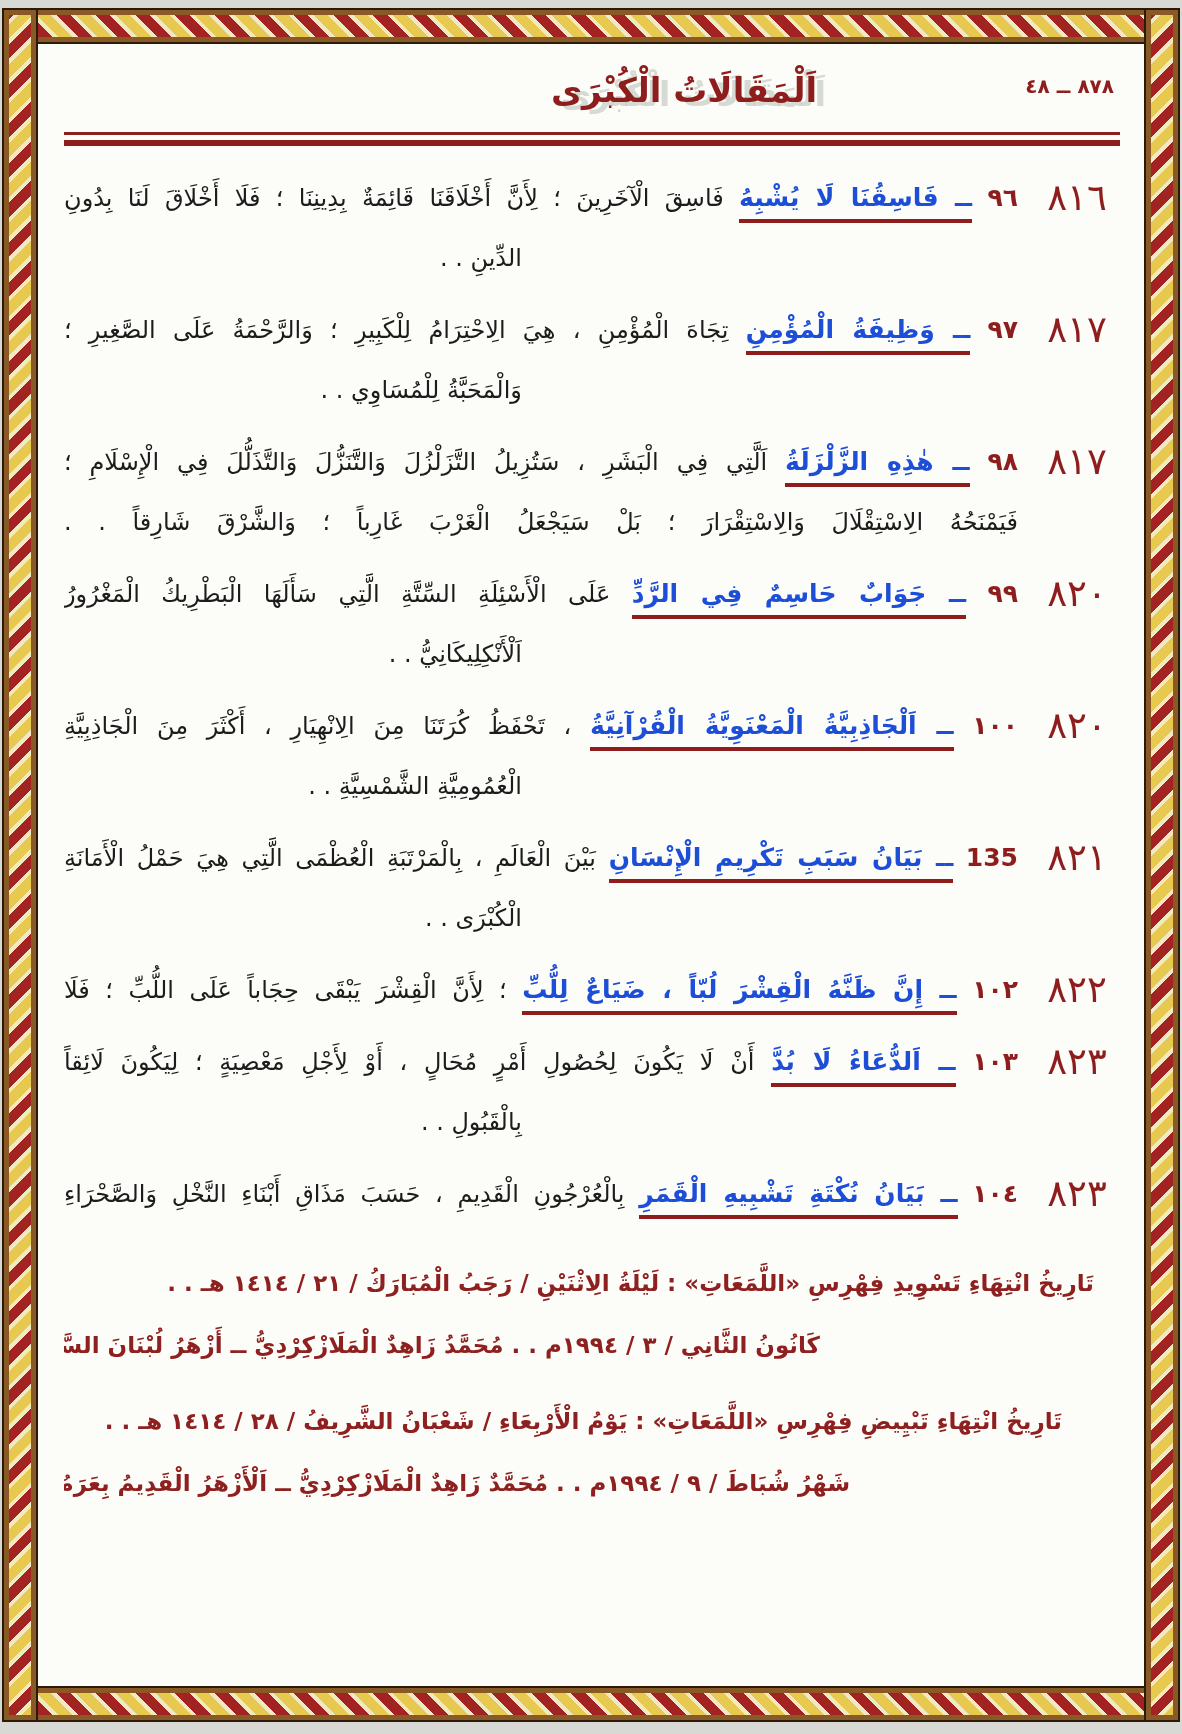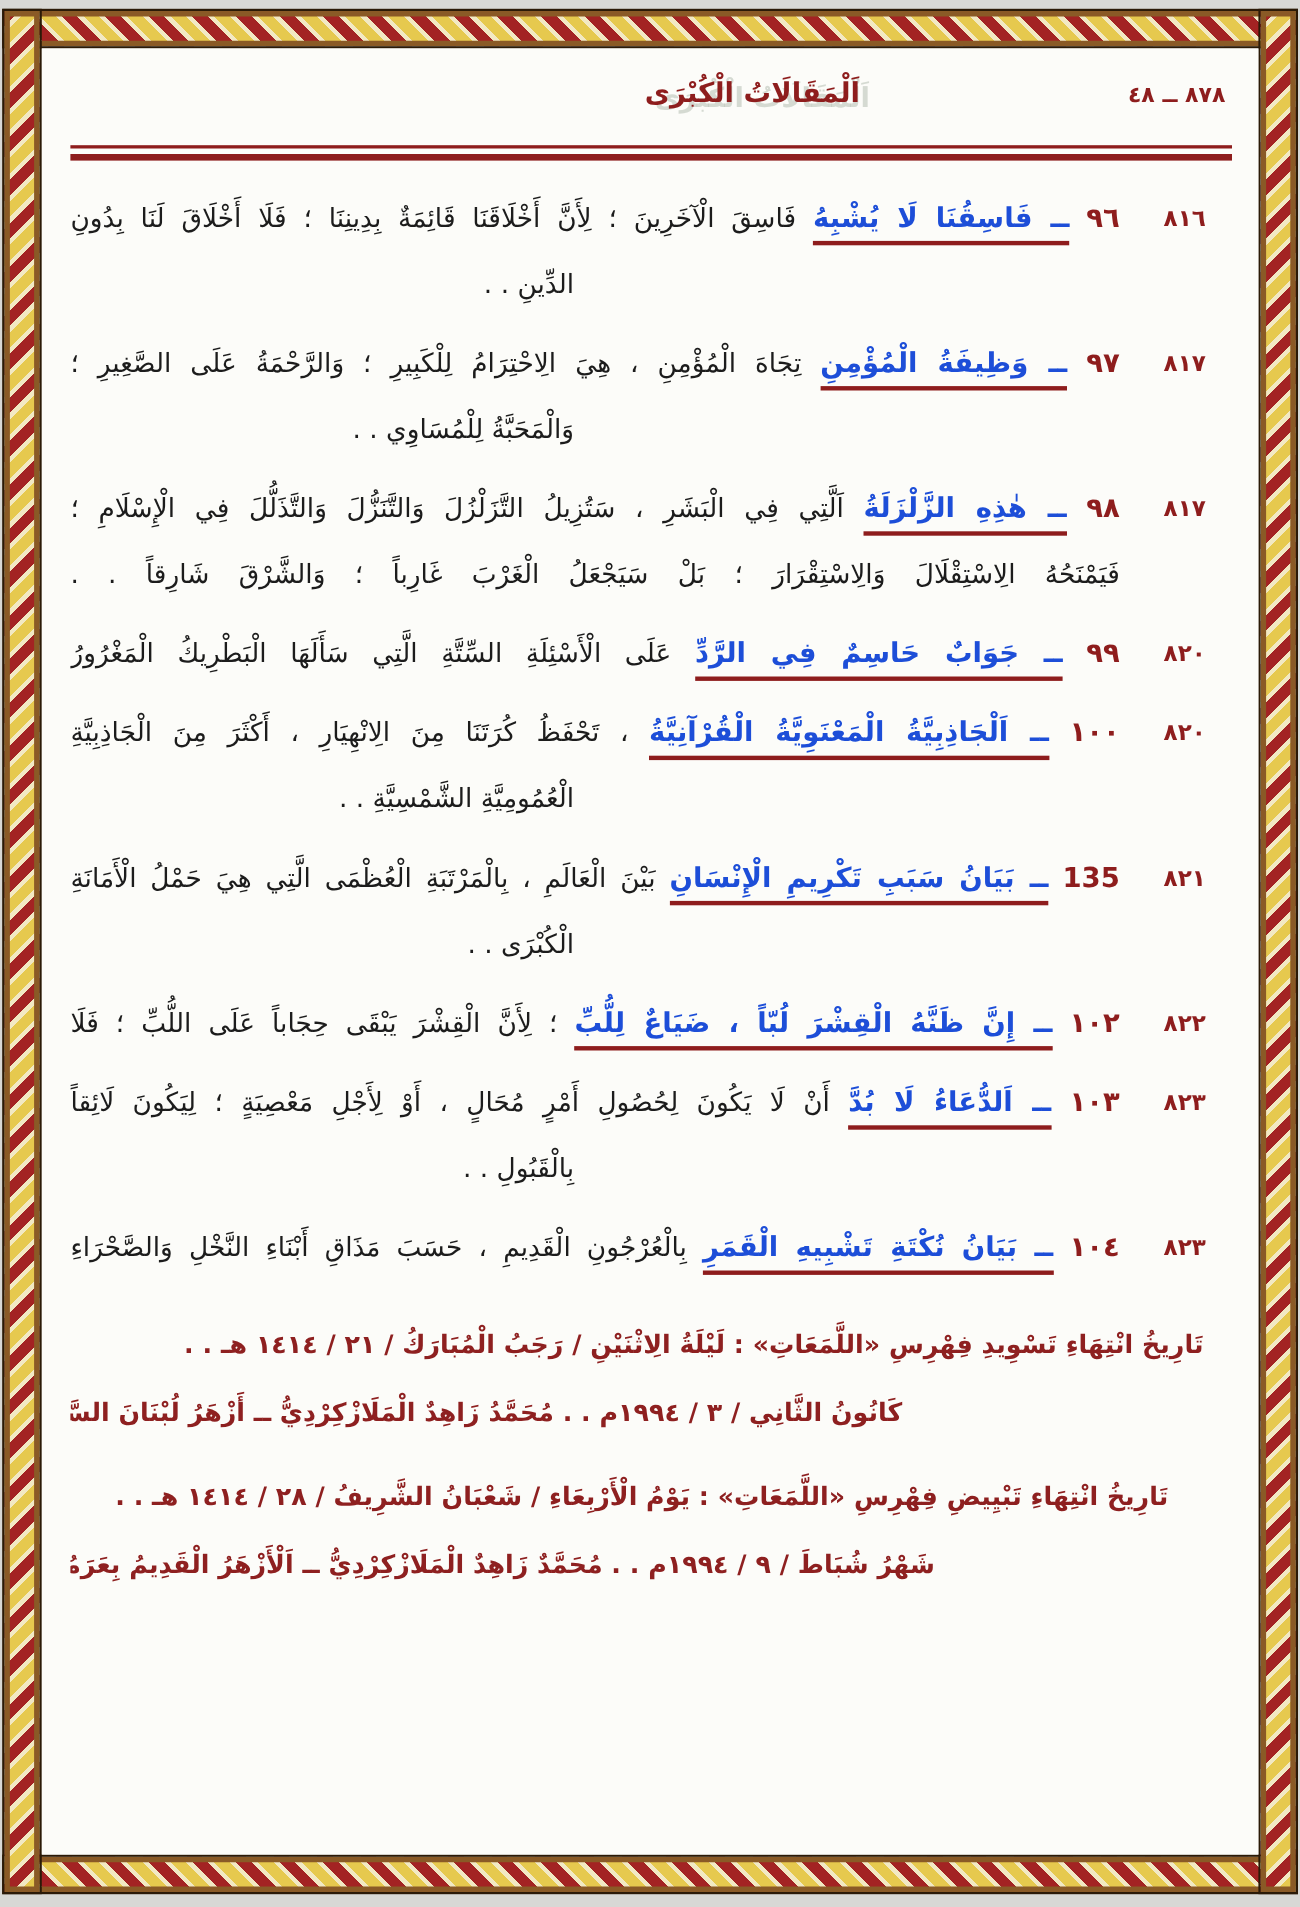--- a/index.html
+++ b/index.html
@@ -37,36 +37,36 @@
   
   .header{position:relative;height:58px;}
   .pageno{
     position:absolute;right:6px;top:6px;
     font-size:20px;font-weight:bold;color:#8e1d1d;white-space:nowrap;
   }
   .title-wrap{text-align:center;padding-top:2px;}
   .title{
     display:inline-block;
     transform:translateX(92px);
-    font-size:25px;font-weight:bold;color:#8e1d1d;
+    font-size:34px;font-weight:bold;color:#8e1d1d;
     text-shadow:9px 4px 0 rgba(150,162,146,.38);
     white-space:nowrap;
     text-align:center;
   }
   .rule{
     margin-top:6px;
     border-top:3px solid #8e1d1d;
     border-bottom:6px solid #8e1d1d;
     height:5px;
   }
   
   .entries{margin-top:22px;font-size:24px;line-height:60px;color:#1c1c1c;}
   .entry{display:grid;grid-template-columns:86px 1fr;column-gap:16px;margin-bottom:12px;}
   .eno{
-    font-size:21px;font-weight:bold;color:#8e1d1d;
+    font-size:37px;font-weight:normal;color:#8e1d1d;
     text-align:center;align-self:start;
   }
   .l1{
     text-align:justify;text-align-last:justify;
     white-space:nowrap;overflow:hidden;
   }
   .ino{font-size:25px;font-weight:bold;color:#8e1d1d;}
   .hd{
     font-size:25px;font-weight:bold;color:#1d4ed8;
     border-bottom:4px solid #8e1d1d;padding-bottom:7px;
@@ -145,20 +145,21 @@
       </div>
 
       <div class="entry">
         <div class="eno">٨٢٠</div>
         <div class="etext">
           <div class="l1">
             <span class="ino">٩٩</span>
             <span class="hd"><span>ــ</span> <span>جَوَابٌ حَاسِمٌ فِي الرَّدِّ</span></span>
             <span>عَلَى الْأَسْئِلَةِ السِّتَّةِ الَّتِي سَأَلَهَا الْبَطْرِيكُ الْمَغْرُورُ</span>
           </div>
+          <div class="l2 short">اَلْأَنْكِلِيكَانِيُّ . .</div>
         </div>
       </div>
 
       <div class="entry">
         <div class="eno">٨٢٠</div>
         <div class="etext">
           <div class="l1">
             <span class="ino">١٠٠</span>
             <span class="hd"><span>ــ</span> <span>اَلْجَاذِبِيَّةُ الْمَعْنَوِيَّةُ الْقُرْآنِيَّةُ</span></span>
             <span>، تَحْفَظُ كُرَتَنَا مِنَ الِانْهِيَارِ ، أَكْثَرَ مِنَ الْجَاذِبِيَّةِ</span>

